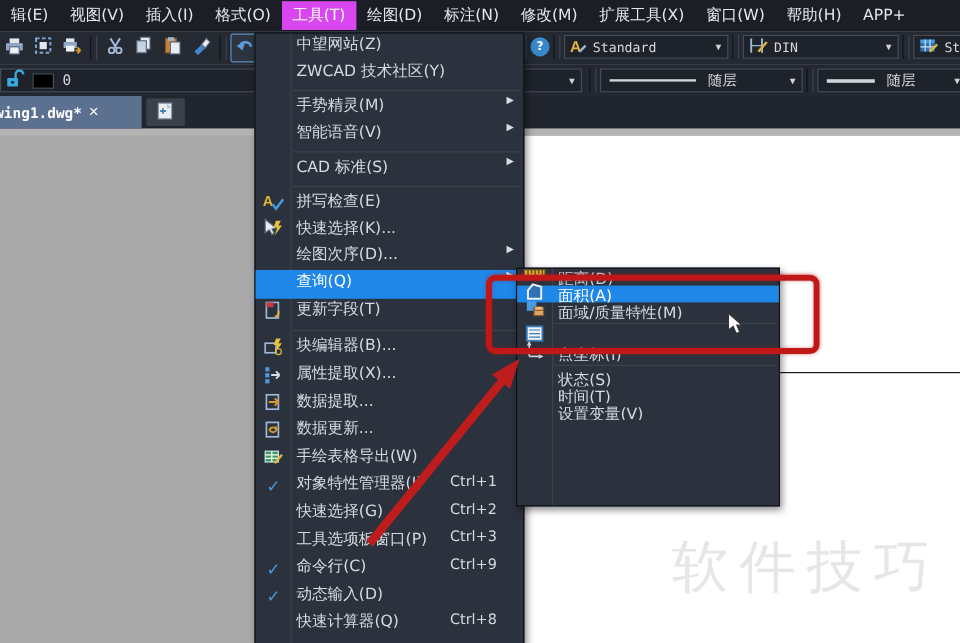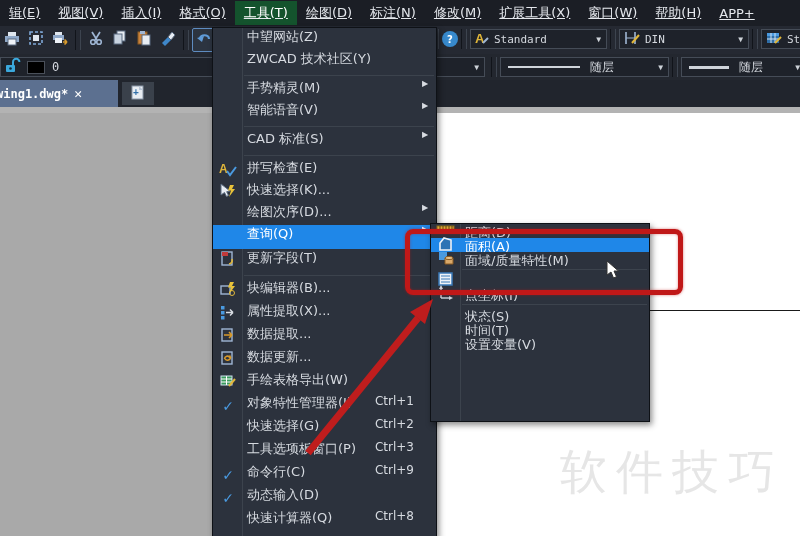--- a/index.html
+++ b/index.html
@@ -1,23 +1,23 @@
 <!DOCTYPE html>
 <html><head>
 <meta charset="utf-8">
 <style>
   html,body{margin:0;padding:0;}
   body{width:800px;height:536px;position:relative;overflow:hidden;
        font-family:"DejaVu Sans","Liberation Sans",sans-serif;
        background:#a9a9a9;-webkit-font-smoothing:antialiased;}
   
   .menubar{position:absolute;left:0;top:0;width:800px;height:26px;background:#1b1e25;
-           display:flex;align-items:center;color:#e4e7ec;font-size:13px;z-index:6;text-decoration:underline;}
+           display:flex;align-items:center;color:#e4e7ec;font-size:13px;z-index:6;}
   .mb-item{padding:3px 9px;white-space:nowrap;cursor:default;}
-  .mb-item.active{background:#14532d;color:#fff;}
+  .mb-item.active{background:#d946ef;color:#fff;}
   .toolbar1{position:absolute;left:0;top:26px;width:800px;height:28px;background:#252932;z-index:5;
             display:flex;align-items:center;}
   .toolbar2{position:absolute;left:0;top:54px;width:800px;height:26px;background:#23272f;z-index:5;
             display:flex;align-items:center;}
   .tbtn{width:24px;height:22px;display:flex;align-items:center;justify-content:center;flex:0 0 auto;}
   .tsep{width:4px;height:20px;margin:0 3px;border-left:1px solid #11141a;border-right:1px solid #3d444f;flex:0 0 auto;}
   .tbtn.pressed{border:1px solid #5e8cc0;background:#2c3440;border-radius:2px;}
   .combo{height:20px;background:#1e222a;border:1px solid #454c57;display:flex;align-items:center;
          color:#d5d9df;font-size:11px;font-family:"DejaVu Sans Mono","Liberation Mono",monospace;
          padding:0 2px 0 3px;box-sizing:border-box;flex:0 0 auto;}

